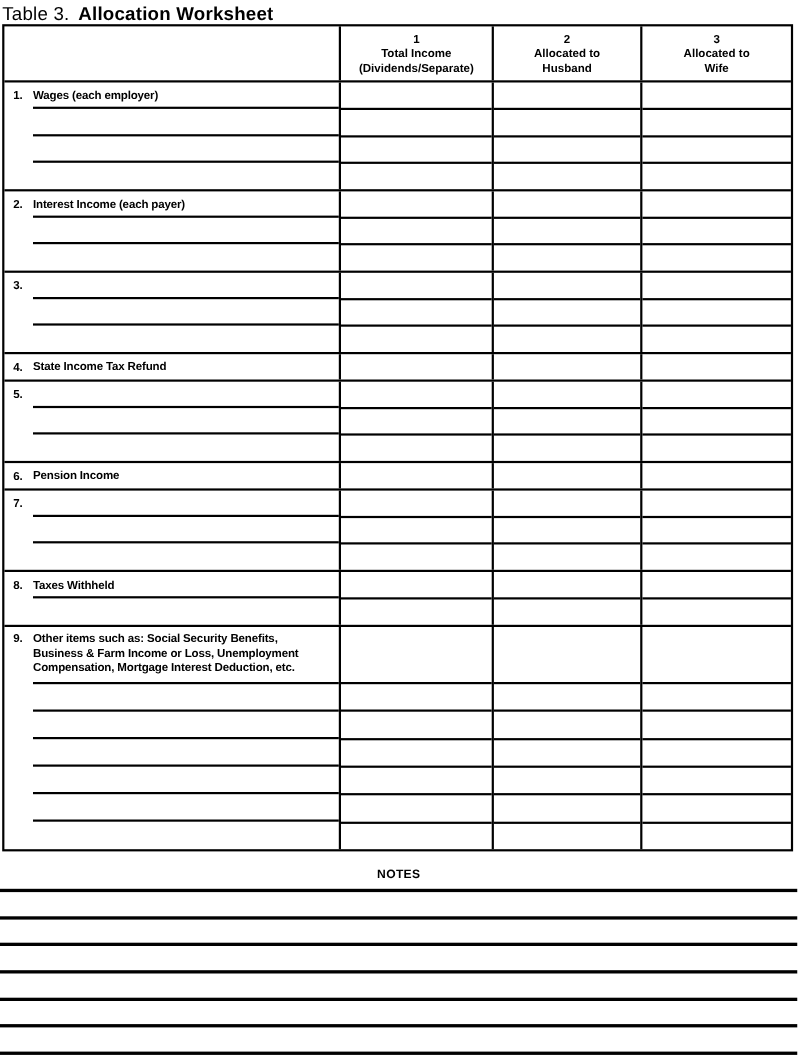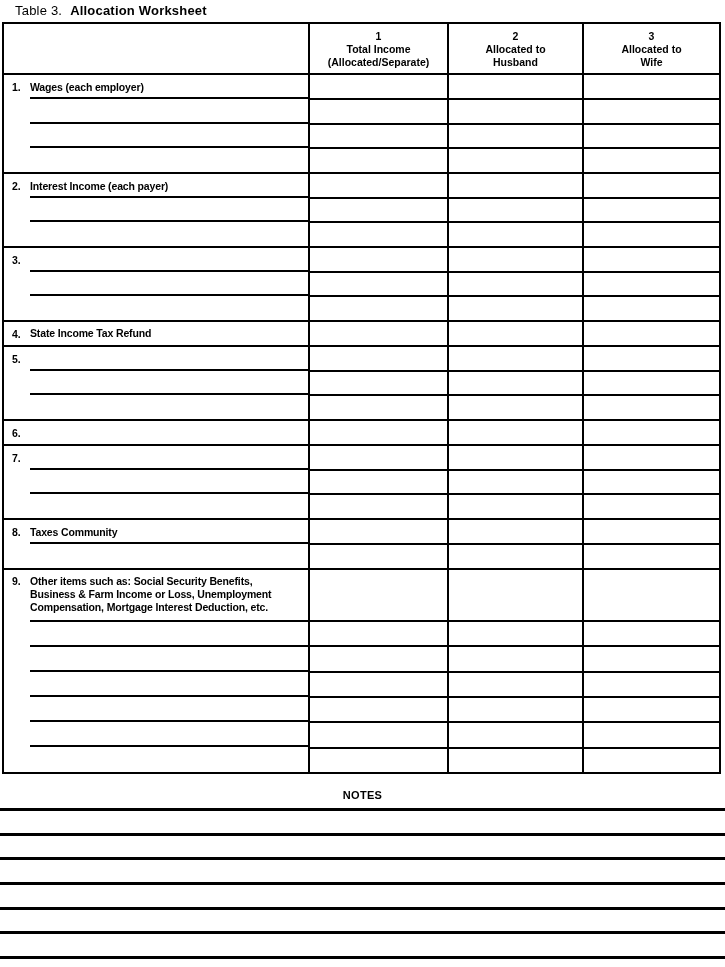--- a/index.html
+++ b/index.html
@@ -1,21 +1,21 @@
 <!DOCTYPE html>
 <html><head>
 <meta charset="utf-8">
 <style>
   html,body{margin:0;padding:0;background:#fff;}
   body{width:725px;height:967px;position:relative;overflow:hidden;
        font-family:"Liberation Sans","DejaVu Sans",sans-serif;color:#000;}
   *{box-sizing:border-box;}
 
   
-  .title{position:absolute;top:3px;left:15px;font-size:13px;letter-spacing:.2px;}
+  .title{position:absolute;top:3px;left:2px;font-size:17px;letter-spacing:.2px;}
   .title .prefix{font-weight:normal;}
   .title .main{font-weight:bold;margin-left:8px;}
 
   
   .wtable{position:absolute;top:22px;left:2px;width:719px;border:2px solid #000;background:#fff;}
 
   .hdr{display:flex;height:51px;border-bottom:2px solid #000;}
   .hdr .hspacer{width:306px;border-right:2px solid #000;}
   .hcell{text-align:center;font-weight:bold;font-size:10.5px;line-height:13px;padding-top:6px;}
   .hc1{width:139px;border-right:2px solid #000;}
@@ -60,21 +60,21 @@
   <span class="prefix">Table 3.</span><span class="main">Allocation Worksheet</span>
 </div>
 
 <div class="wtable">
 
   <div class="hdr">
     <div class="hspacer"></div>
     <div class="hcell hc1">
       <div>1</div>
       <div>Total Income</div>
-      <div>(Allocated/Separate)</div>
+      <div>(Dividends/Separate)</div>
     </div>
     <div class="hcell hc2">
       <div>2</div>
       <div>Allocated to</div>
       <div>Husband</div>
     </div>
     <div class="hcell hc3">
       <div>3</div>
       <div>Allocated to</div>
       <div>Wife</div>
@@ -202,20 +202,21 @@
       <div class="cell"></div>
         <div class="cell"></div>
         <div class="cell"></div>
     </div>
   </div>
 
   <div class="section s6">
     <div class="lcol">
       <div class="lrow">
         <span class="num">6.</span>
+        <span class="ltext">Pension Income</span>
       </div>
     </div>
     <div class="acol ac1">
         <div class="cell"></div>
       </div>
     <div class="acol ac2">
         <div class="cell"></div>
       </div>
     <div class="acol ac3">
         <div class="cell"></div>
@@ -244,21 +245,21 @@
       <div class="cell"></div>
         <div class="cell"></div>
         <div class="cell"></div>
     </div>
   </div>
 
   <div class="section s8">
     <div class="lcol">
       <div class="lrow u">
         <span class="num">8.</span>
-        <span class="ltext">Taxes Community</span>
+        <span class="ltext">Taxes Withheld</span>
       </div>
       <div class="lrow"></div>
     </div>
     <div class="acol ac1">
       <div class="cell"></div>
         <div class="cell"></div>
     </div>
     <div class="acol ac2">
       <div class="cell"></div>
         <div class="cell"></div>

